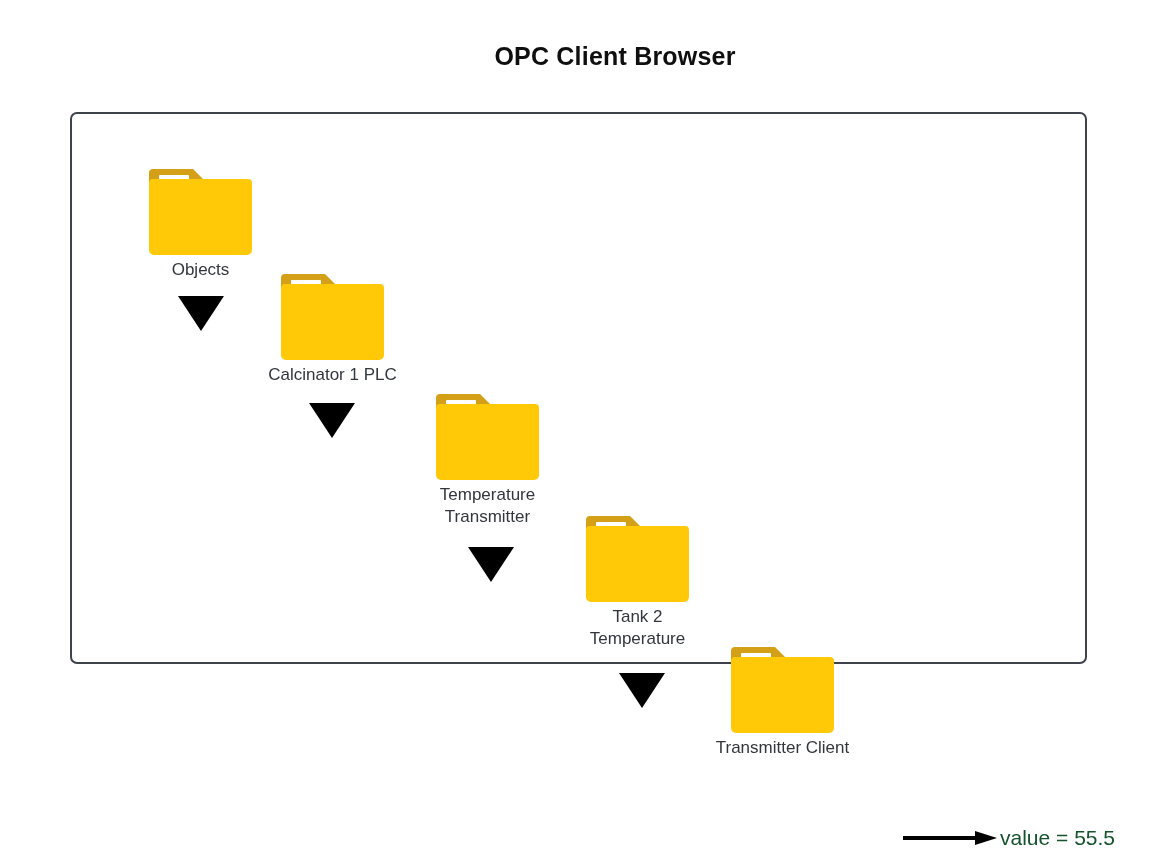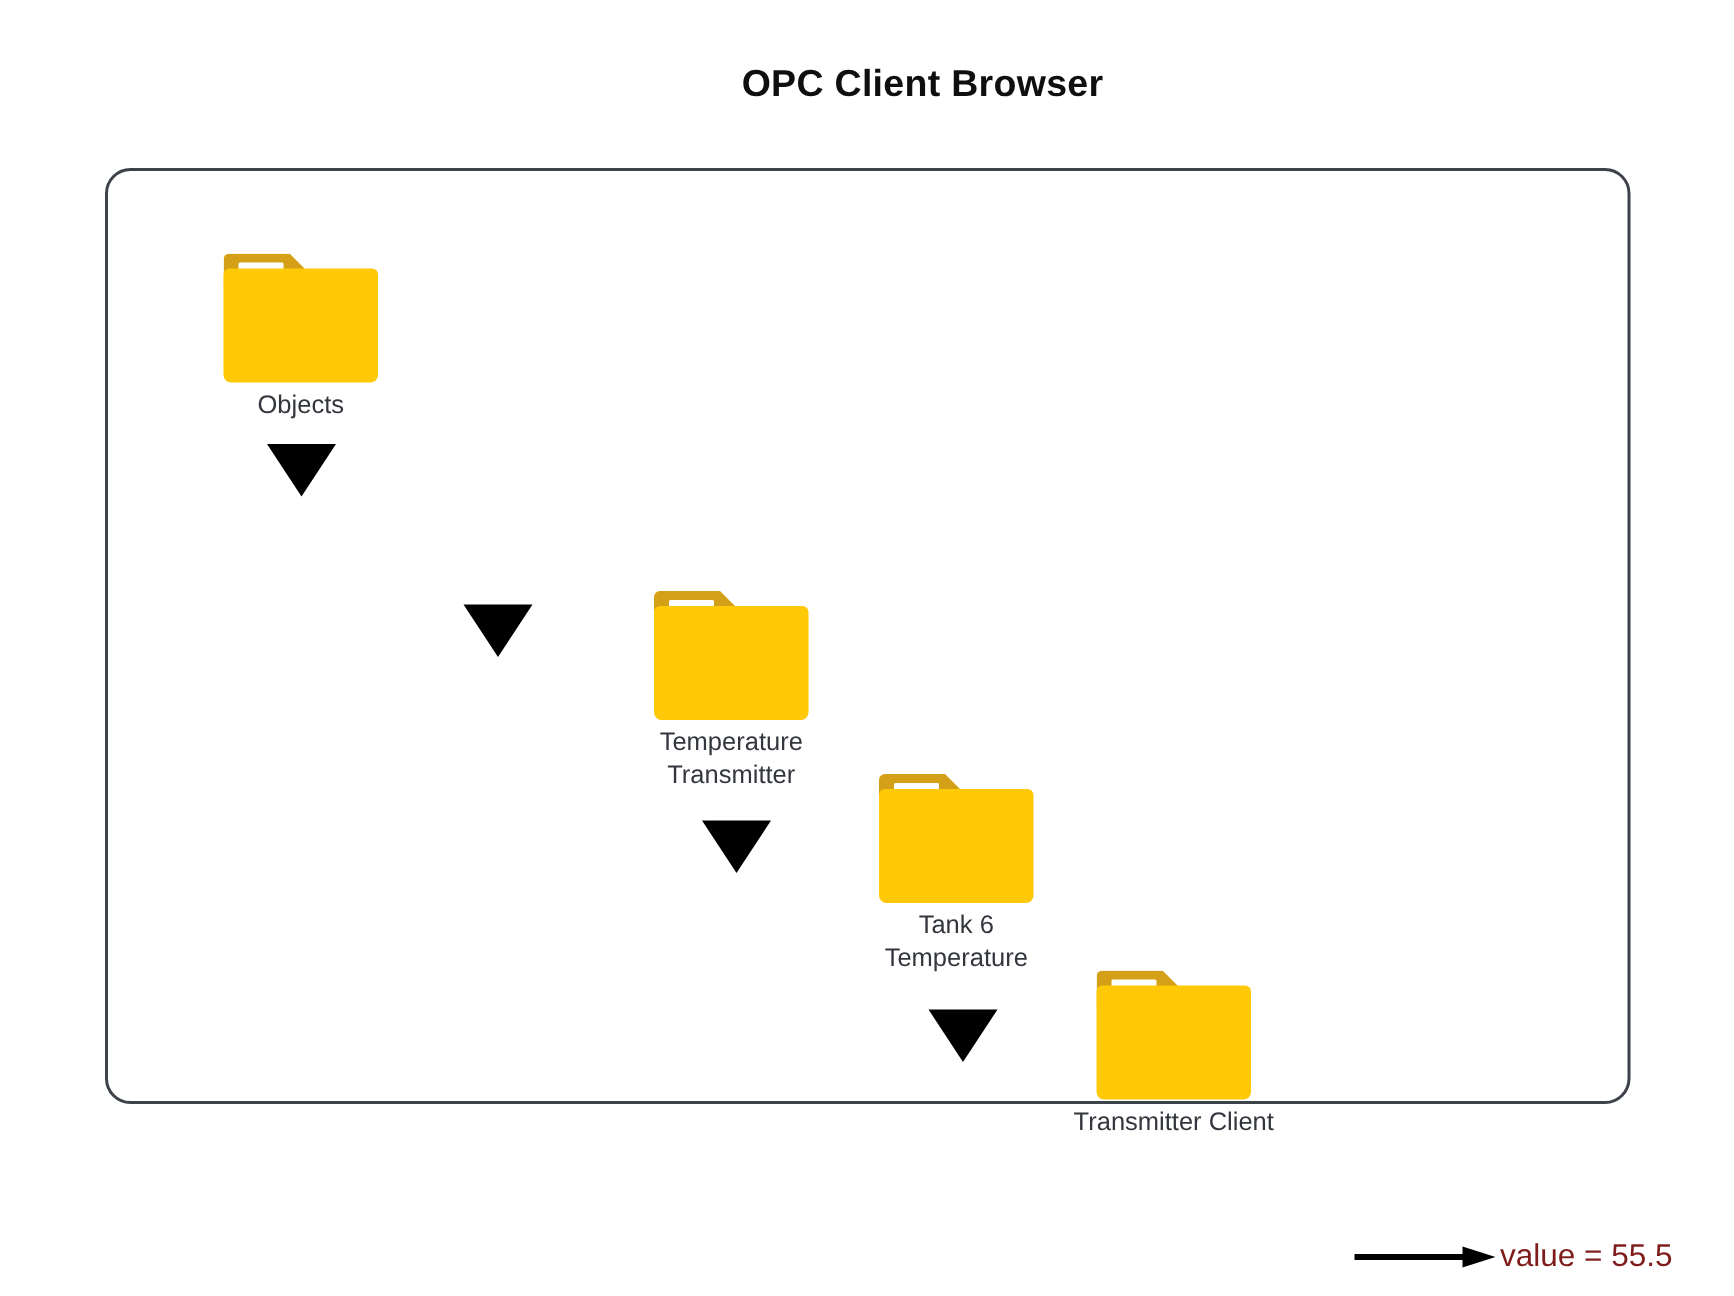--- a/index.html
+++ b/index.html
@@ -26,23 +26,23 @@
     color: #0f0f0f;
     letter-spacing: 0.2px;
     padding-left: 37px;
   }
 
   #canvas-frame {
     position: absolute;
     left: 70px;
     top: 112px;
     width: 1017px;
-    height: 624px;
+    height: 552px;
     border: 2px solid #3d424b;
-    border-radius: 17px;
+    border-radius: 7px;
     box-sizing: border-box;
     background: #ffffff;
   }
 
   
   .node {
     position: absolute;
   }
 
   .folder {
@@ -132,21 +132,21 @@
     border-top: 7px solid transparent;
     border-bottom: 7px solid transparent;
     border-left: 22px solid #000000;
   }
 
   #value-readout {
     position: absolute;
     left: 928px;
     top: 712px;
     font-size: 21px;
-    color: #7f1d1d;
+    color: #14532d;
     white-space: nowrap;
   }
 </style>
 </head>
 <body>
 
 <div id="page-title">OPC Client Browser</div>
 
 <div id="canvas-frame">
 
@@ -155,20 +155,31 @@
       <div class="folder-tab">
         <div class="folder-slot"></div>
       </div>
       <div class="folder-body"></div>
     </div>
     <div class="node-label">
       <span class="lbl-line">Objects</span>
     </div>
   </div>
 
+  <div class="node" id="node-1" style="left: 209px; top: 160px;">
+    <div class="folder">
+      <div class="folder-tab">
+        <div class="folder-slot"></div>
+      </div>
+      <div class="folder-body"></div>
+    </div>
+    <div class="node-label">
+      <span class="lbl-line">Calcinator 1 PLC</span>
+    </div>
+  </div>
 
   <div class="node" id="node-2" style="left: 364px; top: 280px;">
     <div class="folder">
       <div class="folder-tab">
         <div class="folder-slot"></div>
       </div>
       <div class="folder-body"></div>
     </div>
     <div class="node-label">
       <span class="lbl-line">Temperature</span>
@@ -177,21 +188,21 @@
   </div>
 
   <div class="node" id="node-3" style="left: 514px; top: 402px;">
     <div class="folder">
       <div class="folder-tab">
         <div class="folder-slot"></div>
       </div>
       <div class="folder-body"></div>
     </div>
     <div class="node-label">
-      <span class="lbl-line">Tank 6</span>
+      <span class="lbl-line">Tank 2</span>
       <span class="lbl-line">Temperature</span>
     </div>
   </div>
 
   <div class="node" id="node-4" style="left: 659px; top: 533px;">
     <div class="folder">
       <div class="folder-tab">
         <div class="folder-slot"></div>
       </div>
       <div class="folder-body"></div>

